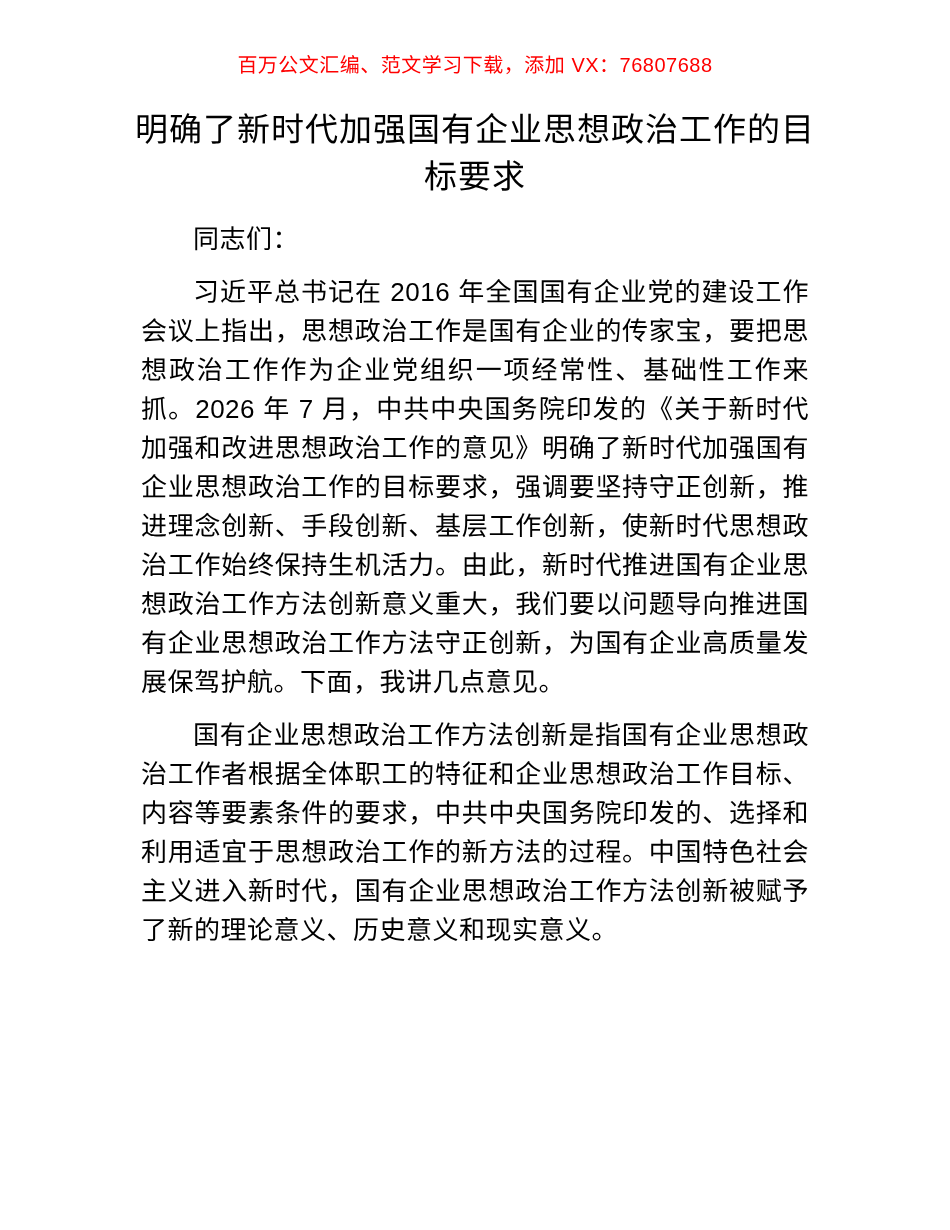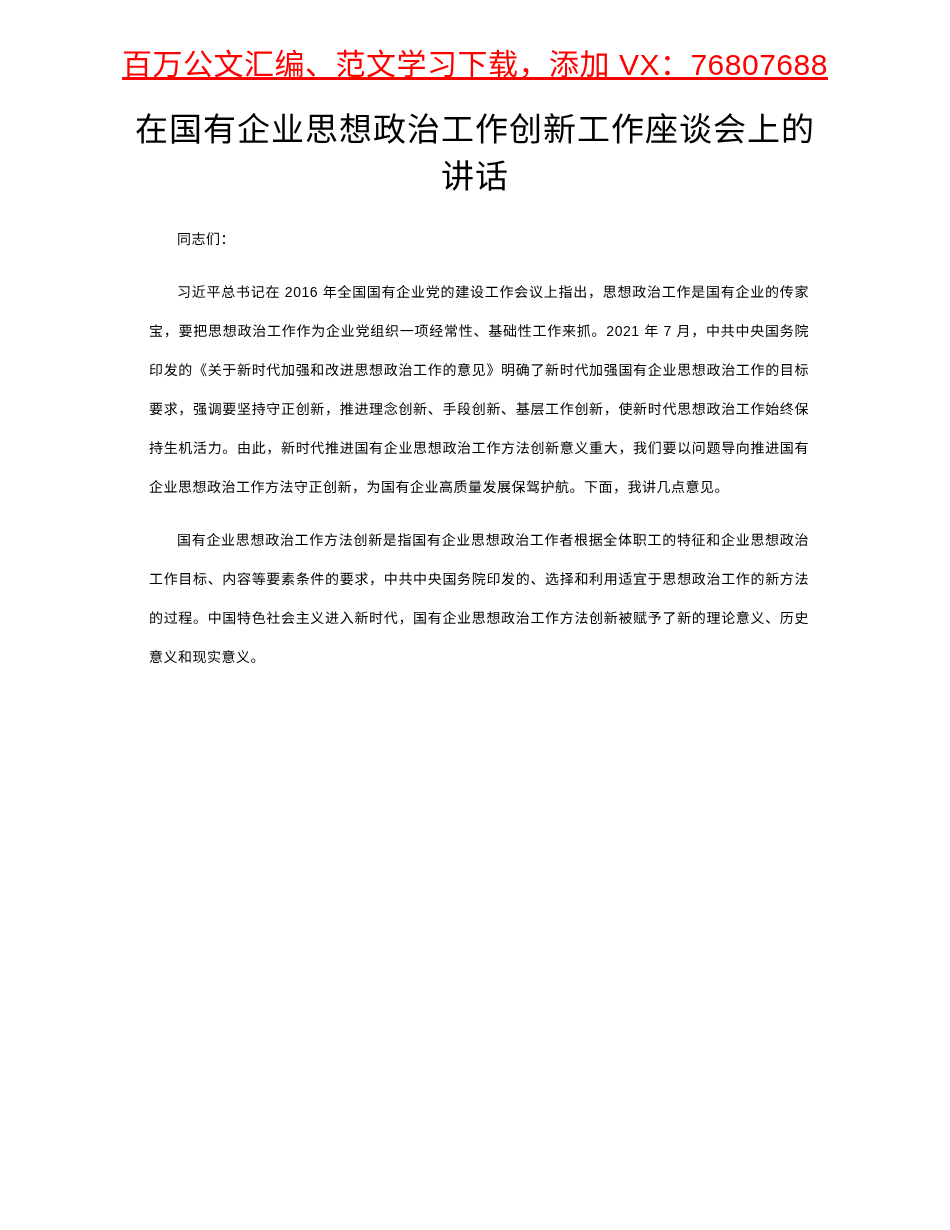--- a/index.html
+++ b/index.html
@@ -21,65 +21,64 @@
     overflow: hidden;
   }
   .page {
     width: 950px;
     height: 1230px;
     background: var(--background, #ffffff);
   }
   .watermark {
     padding-top: 50px;
     text-align: center;
-    font-size: 30px;
+    font-size: 20px;
     line-height: 30px;
     color: var(--accent-red, #fe0000);
     letter-spacing: 0.5px;
-    text-decoration: underline;
   }
   .doc-title {
     width: 690px;
     margin: 26px auto 0 auto;
     text-align: center;
     font-size: 33px;
     line-height: 47px;
     font-weight: normal;
     letter-spacing: 1px;
   }
   .content {
     width: 668px;
     margin: 20px auto 0 auto;
   }
   .content p {
-    margin: 0 0 14px 8px;
-    font-size: 14px;
+    margin: 0 0 14px 0;
+    font-size: 26px;
     line-height: 39px;
     text-indent: 2em;
     text-align: justify;
     letter-spacing: 0.5px;
   }
   .content p.heading {
     
     font-weight: normal;
   }
 </style>
 </head>
 <body>
 
 <div class="page">
 
   <div class="watermark">百万公文汇编、范文学习下载，添加 VX：76807688</div>
 
-  <h1 class="doc-title">在国有企业思想政治工作创新工作座谈会上的讲话</h1>
+  <h1 class="doc-title">明确了新时代加强国有企业思想政治工作的目标要求</h1>
 
   <div class="content">
 
     <p>同志们：</p>
 
-    <p>习近平总书记在 2016 年全国国有企业党的建设工作会议上指出，思想政治工作是国有企业的传家宝，要把思想政治工作作为企业党组织一项经常性、基础性工作来抓。2021 年 7 月，中共中央国务院印发的《关于新时代加强和改进思想政治工作的意见》明确了新时代加强国有企业思想政治工作的目标要求，强调要坚持守正创新，推进理念创新、手段创新、基层工作创新，使新时代思想政治工作始终保持生机活力。由此，新时代推进国有企业思想政治工作方法创新意义重大，我们要以问题导向推进国有企业思想政治工作方法守正创新，为国有企业高质量发展保驾护航。下面，我讲几点意见。</p>
+    <p>习近平总书记在 2016 年全国国有企业党的建设工作会议上指出，思想政治工作是国有企业的传家宝，要把思想政治工作作为企业党组织一项经常性、基础性工作来抓。2026 年 7 月，中共中央国务院印发的《关于新时代加强和改进思想政治工作的意见》明确了新时代加强国有企业思想政治工作的目标要求，强调要坚持守正创新，推进理念创新、手段创新、基层工作创新，使新时代思想政治工作始终保持生机活力。由此，新时代推进国有企业思想政治工作方法创新意义重大，我们要以问题导向推进国有企业思想政治工作方法守正创新，为国有企业高质量发展保驾护航。下面，我讲几点意见。</p>
 
 
     <p>国有企业思想政治工作方法创新是指国有企业思想政治工作者根据全体职工的特征和企业思想政治工作目标、内容等要素条件的要求，中共中央国务院印发的、选择和利用适宜于思想政治工作的新方法的过程。中国特色社会主义进入新时代，国有企业思想政治工作方法创新被赋予了新的理论意义、历史意义和现实意义。</p>
 
   </div>
 
 </div>
 
 </body></html>

